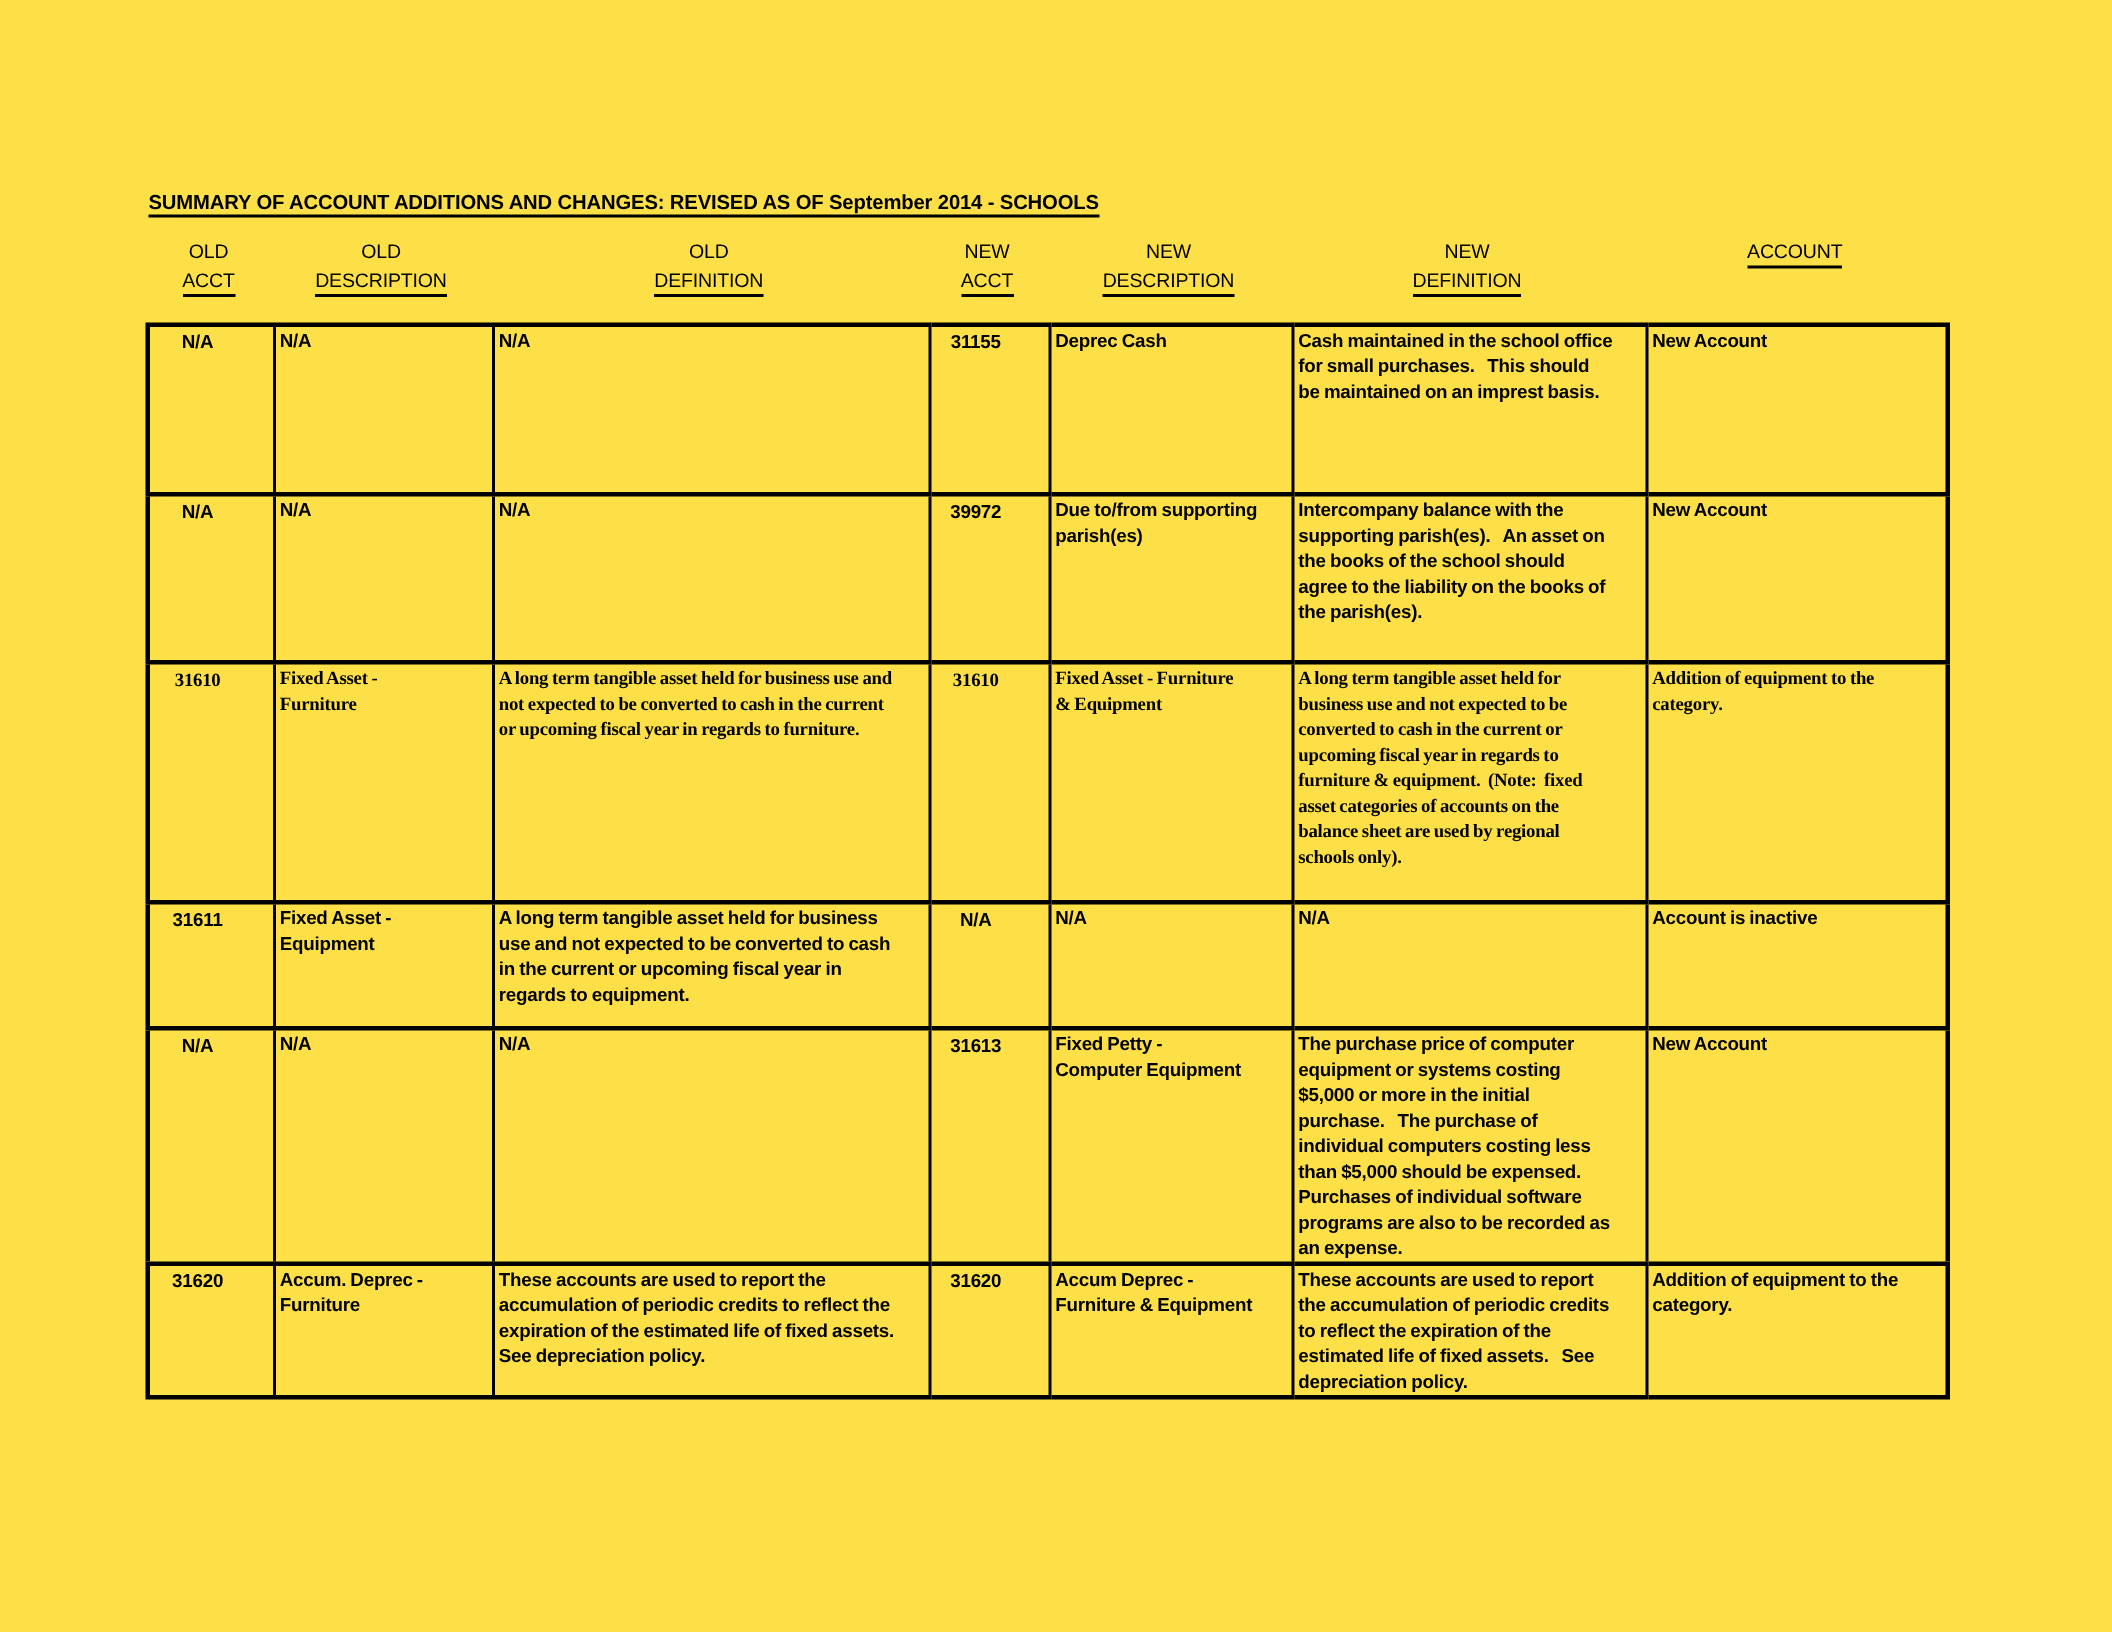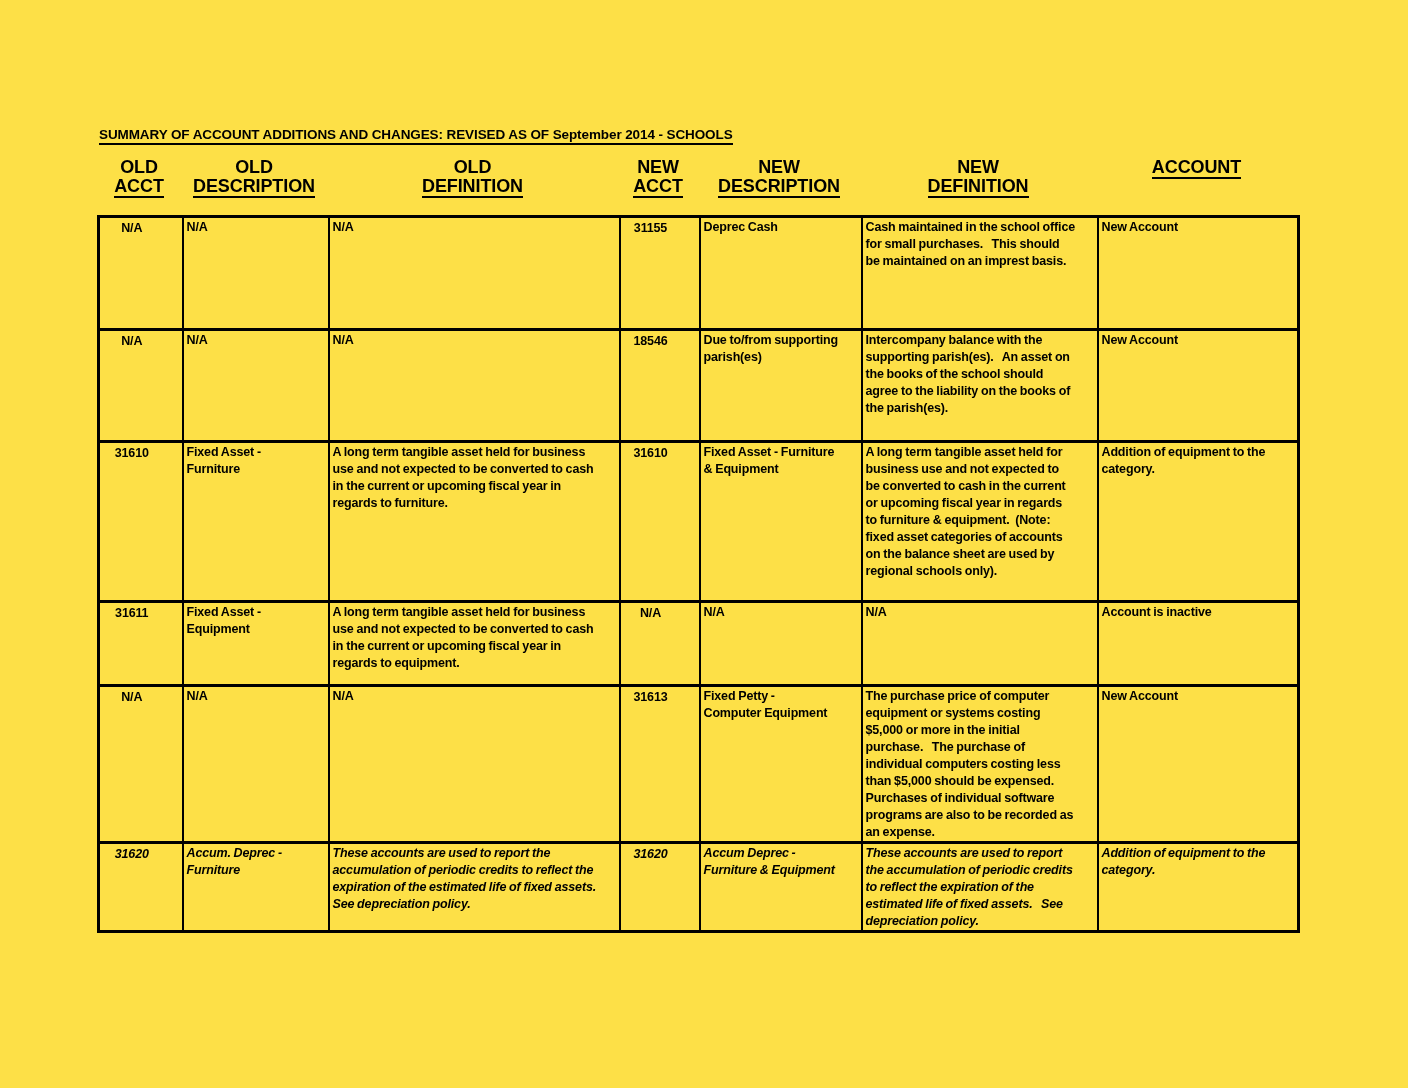--- a/index.html
+++ b/index.html
@@ -25,22 +25,22 @@
 
   .headers {
     position: absolute;
     left: 97px;
     top: 158px;
     width: 1200px;
     display: flex;
   }
   .hcell {
     text-align: center;
-    font-weight: bold;
-    font-size: 18px;
+    font-weight: normal;
+    font-size: 13px;
     line-height: 19px;
     letter-spacing: -0.1px;
   }
   .hcell .u { border-bottom: 2px solid #000; display: inline-block; }
 
   .w0 { width: 84px; }  .w1 { width: 146px; } .w2 { width: 291px; }
   .w3 { width: 80px; }  .w4 { width: 162px; } .w5 { width: 236px; }
   .w6 { width: 201px; }
 
   table.acct-table {
@@ -61,24 +61,24 @@
     font-weight: bold;
     font-size: 12.5px;
     line-height: 17px;
     letter-spacing: -0.15px;
     word-spacing: -0.5px;
     white-space: pre-wrap;
   }
   .acct-table td.acct { text-align: center; padding-top: 2px; }
   tr.r0 { height: 113px; }
   tr.r1 { height: 112px; }
-  tr.r2 { height: 160px; }
+  tr.r2 { height: 160px; font-family: Liberation Serif, serif; }
   tr.r3 { height: 84px; margin-top: 48px; }
   tr.r4 { height: 155px; }
-  tr.r5 { height: 82px; font-style: italic; }
+  tr.r5 { height: 82px; }
 </style>
 </head>
 <body>
 
 <div class="sheet">
 
   <div class="title">
     <span class="u">SUMMARY OF ACCOUNT ADDITIONS AND CHANGES: REVISED AS OF September 2014 - SCHOOLS</span>
   </div>
 
@@ -130,21 +130,21 @@
         <td>N/A</td>
         <td class="acct">31155</td>
         <td>Deprec Cash</td>
         <td>Cash maintained in the school office for small purchases.   This should be maintained on an imprest basis.</td>
         <td>New Account</td>
       </tr>
       <tr class="r1">
         <td class="acct">N/A</td>
         <td>N/A</td>
         <td>N/A</td>
-        <td class="acct">18546</td>
+        <td class="acct">39972</td>
         <td>Due to/from supporting
 parish(es)</td>
         <td>Intercompany balance with the supporting parish(es).   An asset on the books of the school should agree to the liability on the books of the parish(es).</td>
         <td>New Account</td>
       </tr>
       <tr class="r2">
         <td class="acct">31610</td>
         <td>Fixed Asset -
 Furniture</td>
         <td>A long term tangible asset held for business use and not expected to be converted to cash in the current or upcoming fiscal year in regards to furniture.</td>

